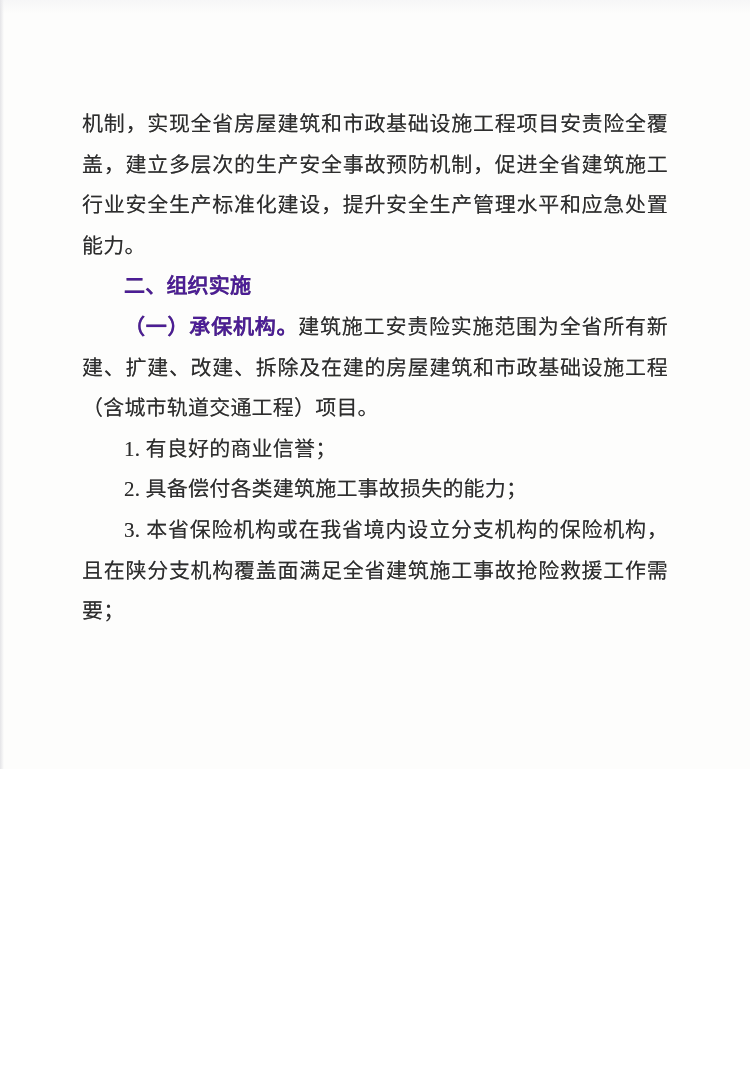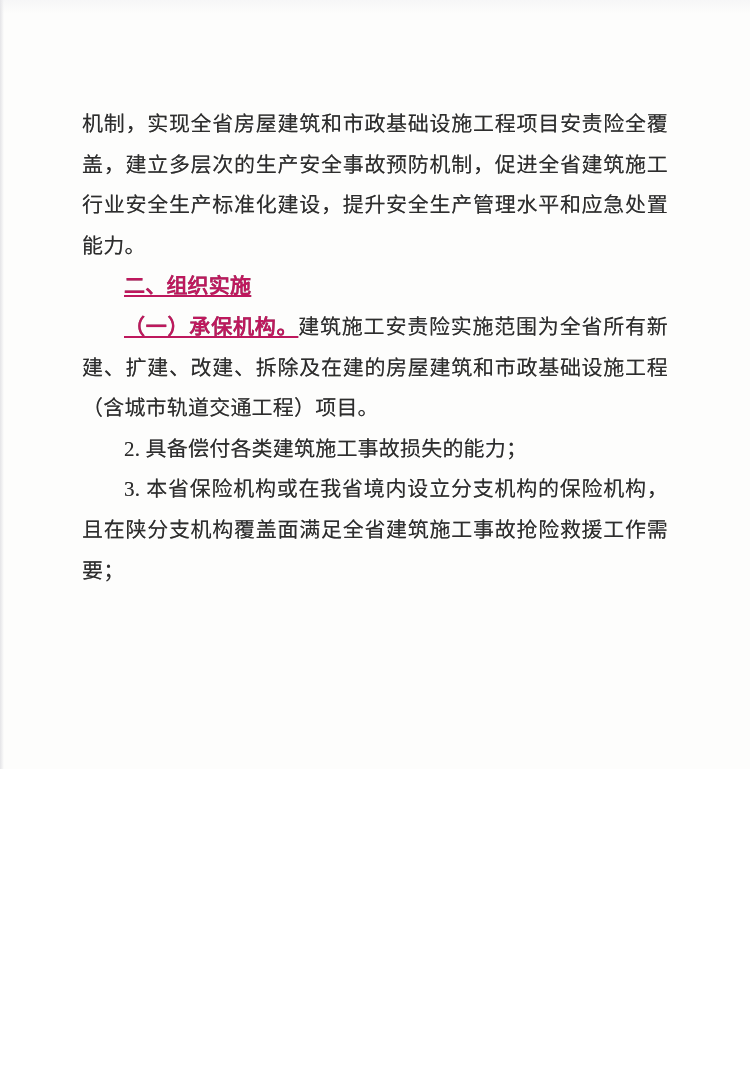--- a/index.html
+++ b/index.html
@@ -58,28 +58,28 @@
   .para.heading {
     font-family: "Liberation Sans", "DejaVu Sans", sans-serif;
     font-weight: 700;
     color: #242424;
   }
   .seg {
     font-weight: 400;
   }
   .seg.bold {
     font-weight: 700;
-    color: #be185d;
-    text-decoration: underline;
+    color: #4c1d95;
   }
 </style>
 </head>
 <body>
 
 <div class="scan-page">
   <div class="page-content" id="doc-body">
       <p class="para"><span class="seg">机制，实现全省房屋建筑和市政基础设施工程项目安责险全覆盖，建立多层次的生产安全事故预防机制，促进全省建筑施工行业安全生产标准化建设，提升安全生产管理水平和应急处置能力。</span></p>
       <p class="para heading indent"><span class="seg bold">二、组织实施</span></p>
       <p class="para indent"><span class="seg bold">（一）承保机构。</span><span class="seg">建筑施工安责险实施范围为全省所有新建、扩建、改建、拆除及在建的房屋建筑和市政基础设施工程（含城市轨道交通工程）项目。</span></p>
+      <p class="para indent"><span class="seg">1. 有良好的商业信誉；</span></p>
       <p class="para indent"><span class="seg">2. 具备偿付各类建筑施工事故损失的能力；</span></p>
       <p class="para indent"><span class="seg">3. 本省保险机构或在我省境内设立分支机构的保险机构，且在陕分支机构覆盖面满足全省建筑施工事故抢险救援工作需要；</span></p>
     </div>
 </div>
 
 </body></html>

